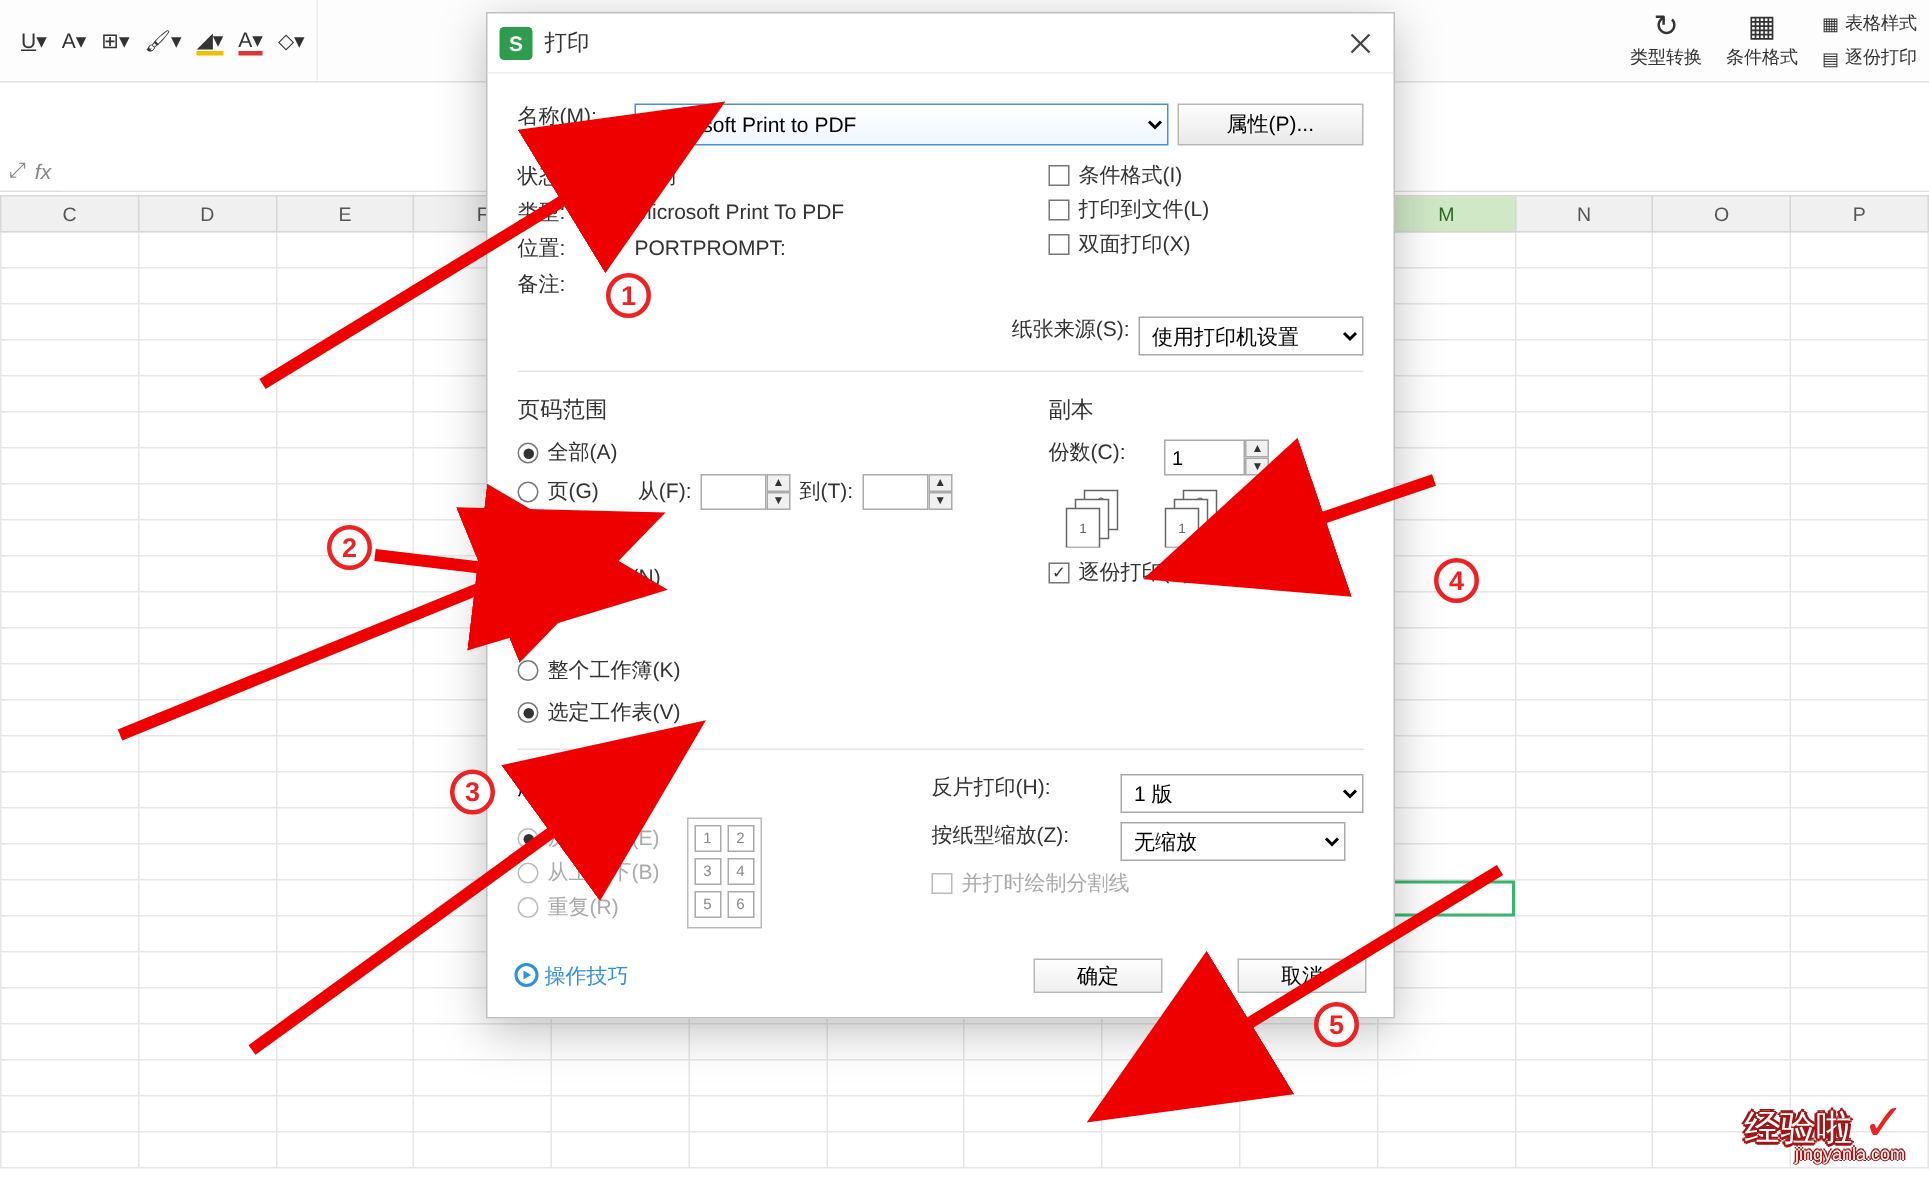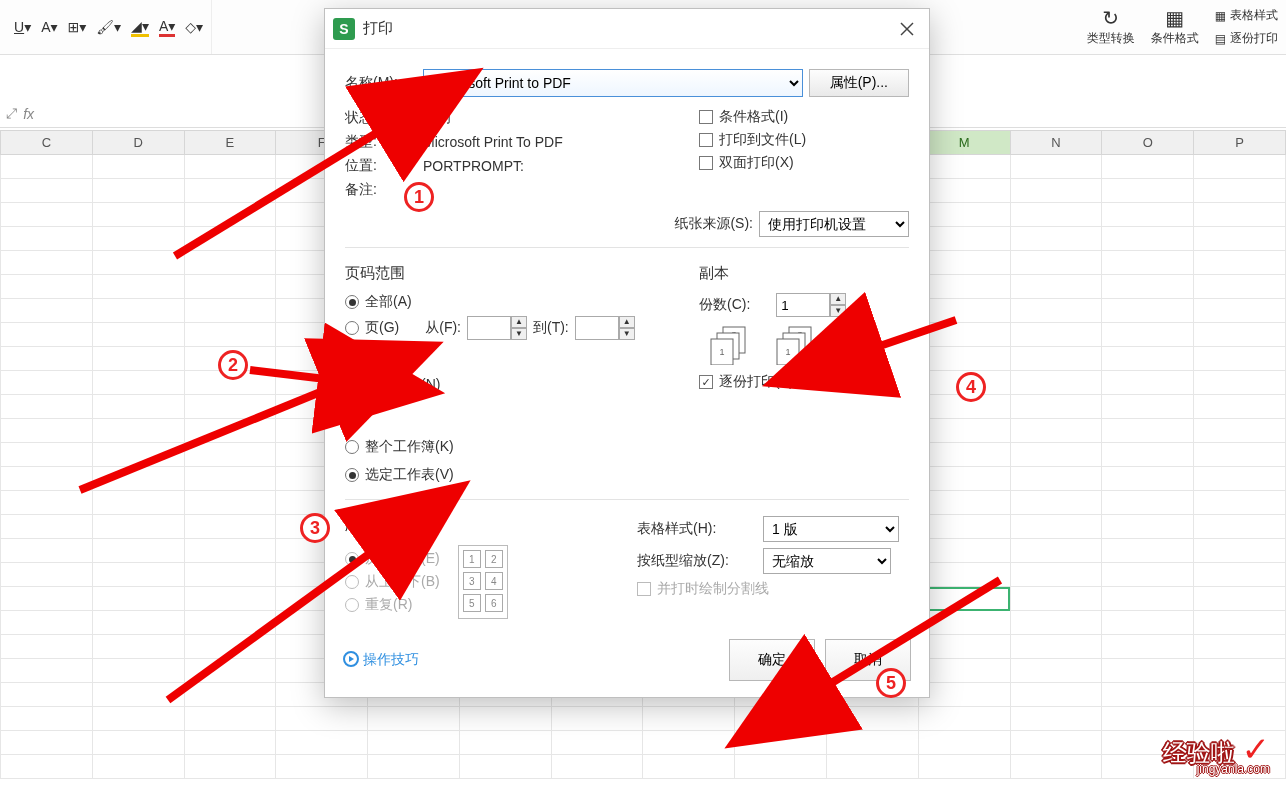--- a/index.html
+++ b/index.html
@@ -128,36 +128,36 @@
   .titlebar .close {
     margin-left: auto;
     width: 28px; height: 28px;
     display:flex; align-items:center; justify-content:center;
     cursor: pointer;
   }
   .dlg-body { padding: 14px 20px 10px 20px; }
   .section-title { font-size:15px; margin: 6px 0 10px 0; }
   .row {
     display: flex;
-    align-items: center;
+    align-items: flex-start;
     margin: 6px 0;
     gap: 6px;
   }
   .label-col { width: 72px; }
   select.printer {
     flex: 1;
     height: 28px;
     border: 1px solid #4a90d9;
     background: linear-gradient(#fff,#eef6ff);
     padding: 0 6px;
     font-size: 14px;
   }
   button.props {
     height: 28px;
-    padding: 0 20px;
+    padding: 0 32px;
     background: linear-gradient(#fdfdfd,#e9e9e9);
     border: 1px solid #b7b7b7;
     font-size: 14px;
     cursor: pointer;
   }
   .two-col {
     display: flex;
     gap: 20px;
   }
   .left-block { flex:1; }
@@ -229,23 +229,23 @@
     color:#2f8fe0; cursor:pointer;
     display:flex; align-items:flex-start; gap:4px;
   }
   .tips-link .circ {
     width:16px;height:16px;border:2px solid #2f8fe0;border-radius:50%;
     display:inline-flex;align-items:center;justify-content:center;
   }
   .tips-link .circ::after{content:"";width:0;height:0;border-left:5px solid #2f8fe0;border-top:3px solid transparent;border-bottom:3px solid transparent;margin-left:1px;}
   .dlg-footer .spacer{flex:1;}
   .dlg-footer button {
-    width:86px; height:42px;
+    width:86px; height:23px;
     background:linear-gradient(#fdfdfd,#efefef);
-    border:1px solid #b7b7b7; cursor:pointer; font-size:14px;
+    border:1px solid #b7b7b7; cursor:pointer; font-size:14px;margin-left:40px;
   }
   
   .badge {
     position:absolute;
     width:30px;height:30px;
     border:3px solid #e22;
     border-radius:50%;
     color:#e22; font-weight:bold; font-size:18px;
     display:flex;align-items:center;justify-content:center;
     background:#fff;
@@ -925,26 +925,26 @@
                 <div class="opcell">4</div>
               <div class="opcell">5</div>
                 <div class="opcell">6</div>
             </div>
           </div>
         </div>
       </div>
 
       <div style="flex:1;">
         <div class="row">
-          <span style="width:120px;">表格样式(H):</span>
-          <select class="small" style="width:136px;"><option>1 版</option></select>
+          <span style="width:120px;">反片打印(H):</span>
+          <select class="small" style="width:162px;"><option>1 版</option></select>
         </div>
         <div class="row">
           <span style="width:120px;">按纸型缩放(Z):</span>
-          <select class="small" style="width:128px;"><option>无缩放</option></select>
+          <select class="small" style="width:150px;"><option>无缩放</option></select>
         </div>
         <div class="chk disabled">
             <span class="box-chk"></span>
             <span>并打时绘制分割线</span>
           </div>
       </div>
     </div>
   </div>
 
   <div class="dlg-footer">

